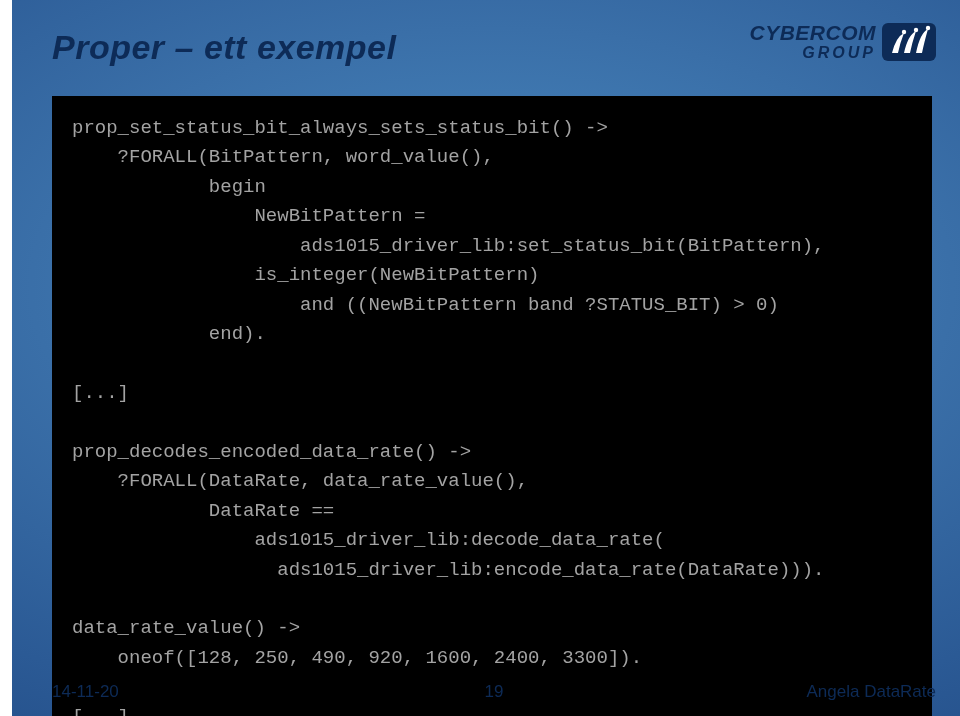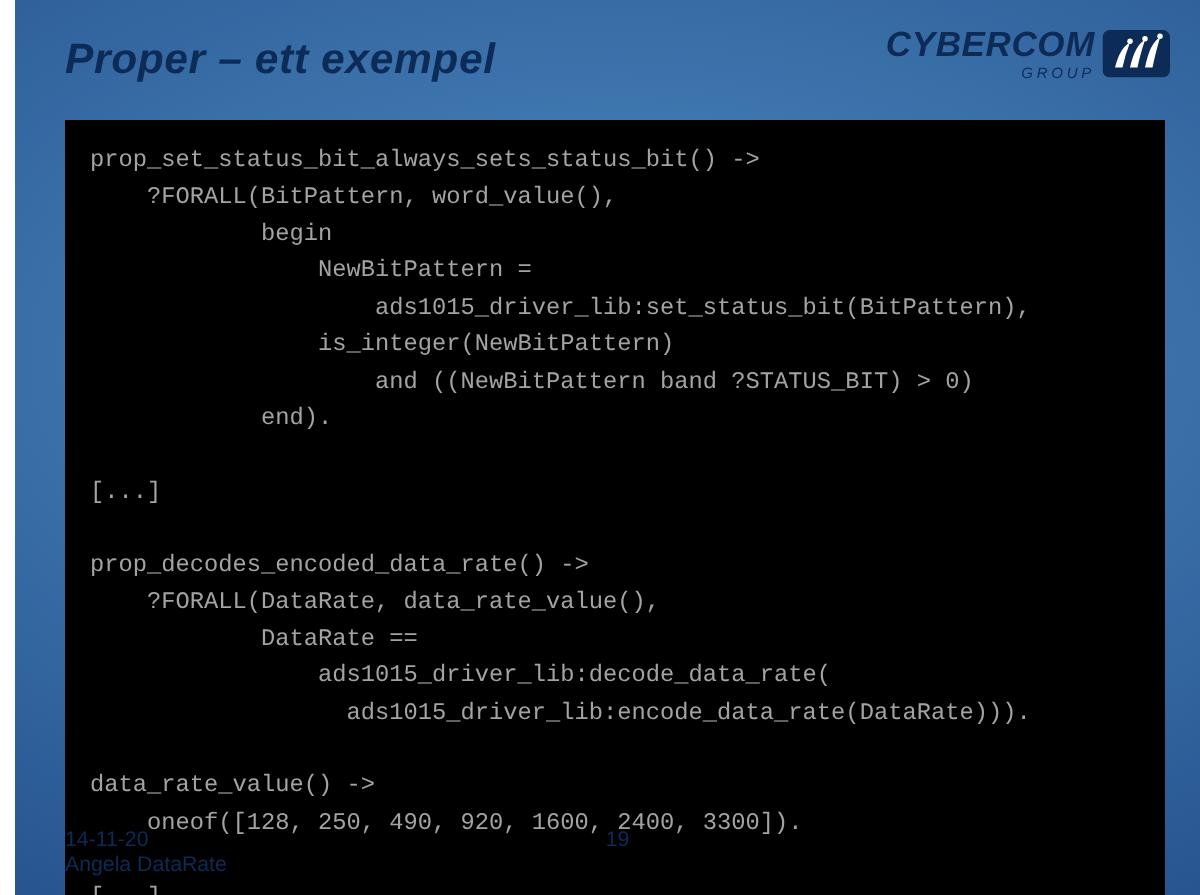--- a/index.html
+++ b/index.html
@@ -21,22 +21,22 @@
     letter-spacing: 0.5px;
   }
   .logo {
     position: absolute;
     top: 22px; right: 36px;
     display: flex;
     align-items: center;
     gap: 6px;
   }
   .logo-text { text-align: right; }
-  .logo-line1 { font-size: 28px; font-weight: 700; color: #0d2b57; font-style: italic; letter-spacing: 0.5px; line-height: 1; }
-  .logo-line2 { font-size: 12px; font-weight: 400; color: #0d2b57; font-style: italic; letter-spacing: 3px; line-height: 1; margin-top: 2px;}
+  .logo-line1 { font-size: 21px; font-weight: 700; color: #0d2b57; font-style: italic; letter-spacing: 0.5px; line-height: 1; }
+  .logo-line2 { font-size: 16px; font-weight: 700; color: #0d2b57; font-style: italic; letter-spacing: 3px; line-height: 1; margin-top: 2px;}
   .logo-mark {
     width: 54px; height: 38px;
     position: relative;
   }
   .logo-mark svg { width: 100%; height: 100%; }
   .codebox {
     position: absolute;
     top: 96px; left: 40px; right: 40px;
     background: #000;
     color: #a3a3a3;
@@ -47,24 +47,23 @@
     white-space: pre;
     overflow: hidden;
     height: 678px;
   }
   .footer {
     position: absolute;
     bottom: 14px;
     left: 40px; right: 36px;
     display: flex;
     justify-content: space-between;
-    align-items: flex-start;
+    align-items: center;
     font-size: 17px;
     color: #0d2b57;
-    flex-direction: column;
   }
   .footer .date { }
   .footer .page { position: absolute; left: 50%; transform: translateX(-50%); }
   .footer .author { }
 </style>
 </head>
 <body>
 
 <div class="slide">
 

